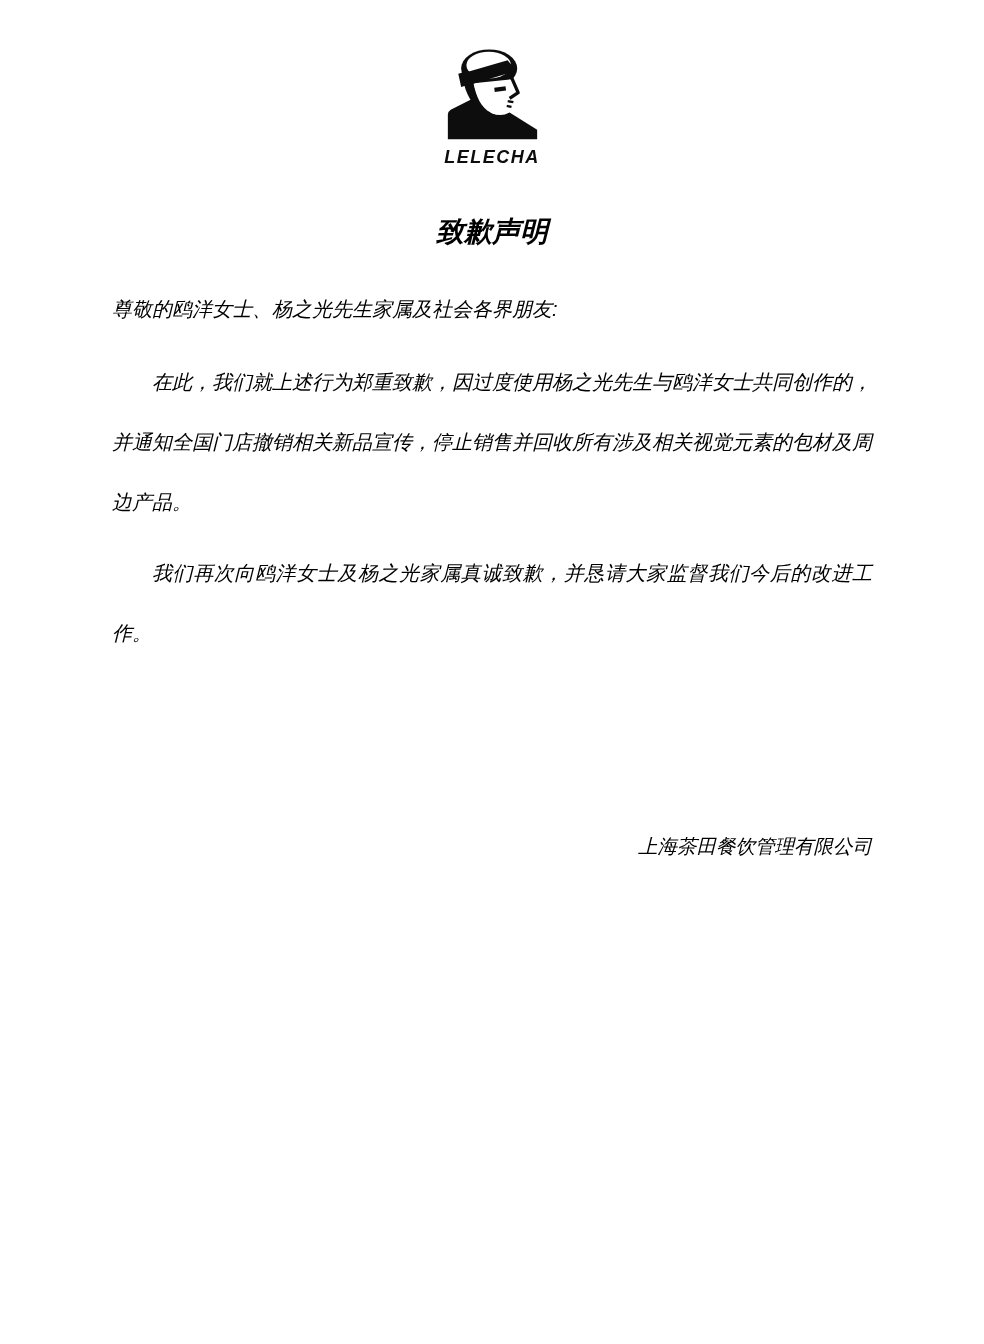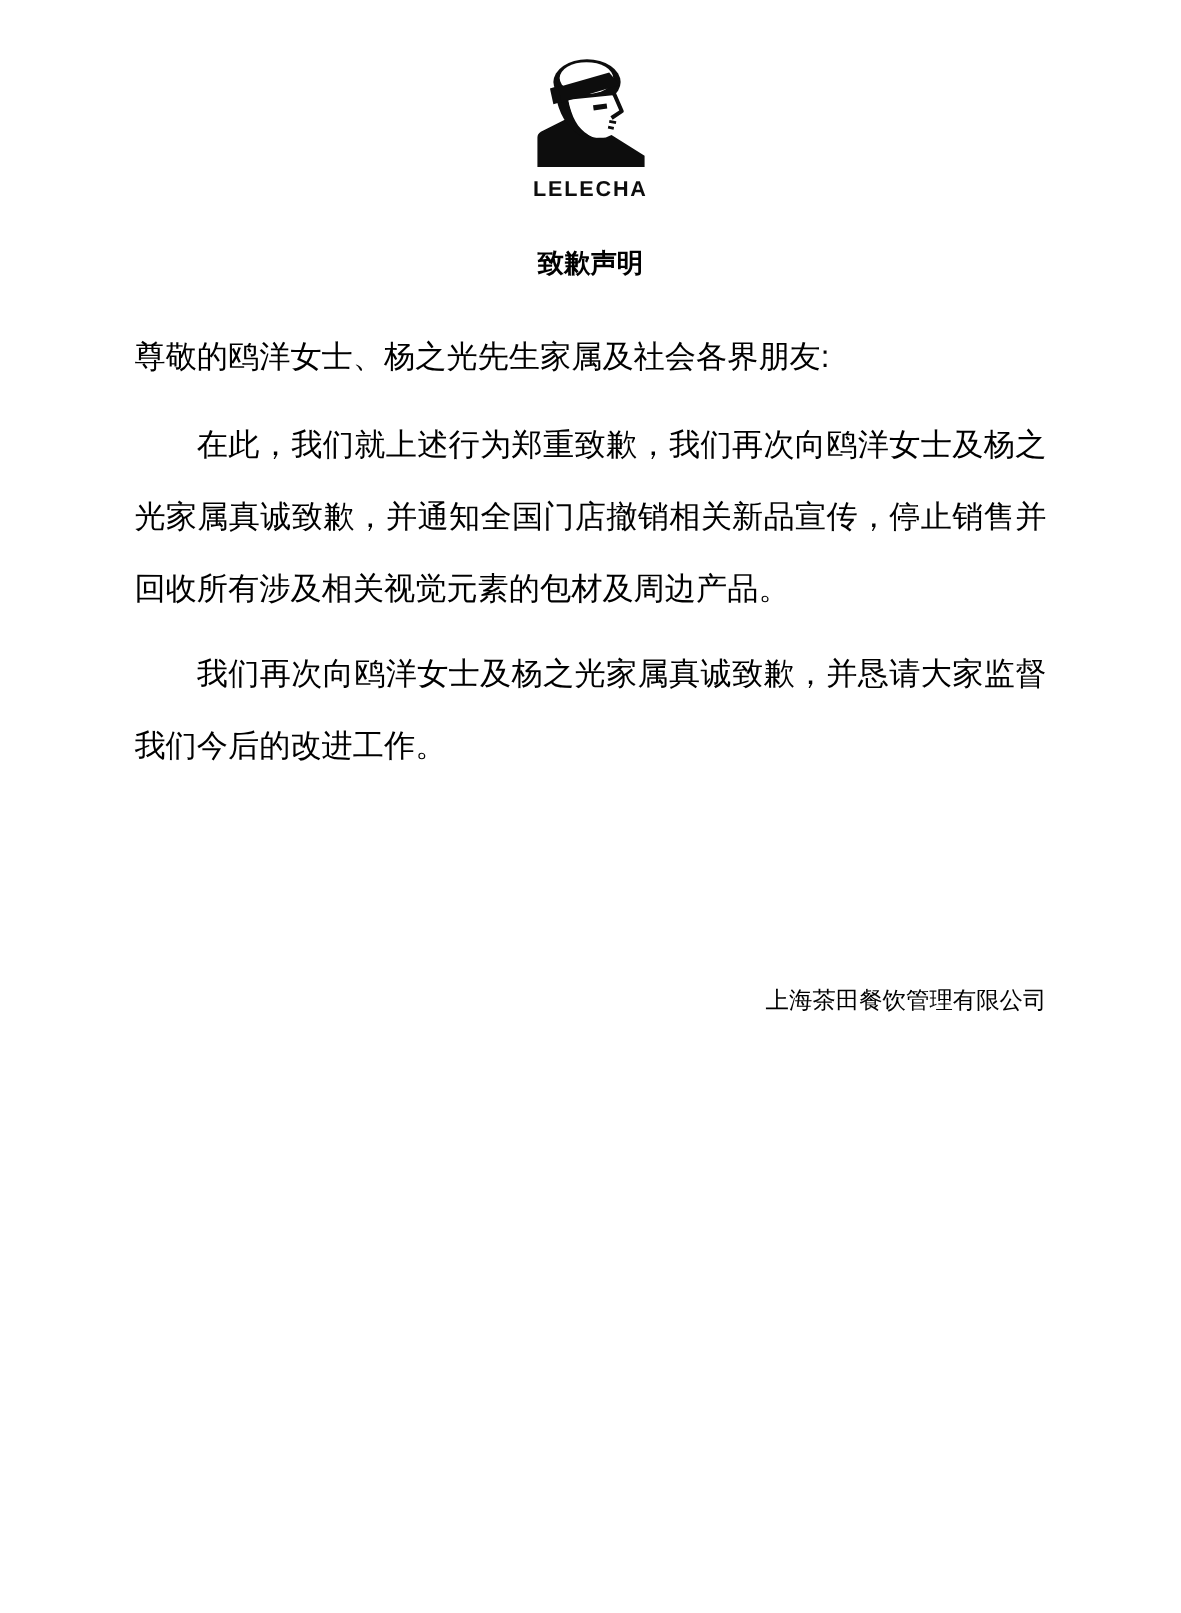--- a/index.html
+++ b/index.html
@@ -3,42 +3,42 @@
 <meta charset="utf-8">
 <style>
   * { margin: 0; padding: 0; box-sizing: border-box; }
   html, body {
     width: 984px; height: 1344px;
     background: #ffffff;
     font-family: "Liberation Sans", "DejaVu Sans", sans-serif;
     color: #000000;
     overflow: hidden;
   }
-  .page { width: 984px; height: 1344px; padding: 48px 112px 0 112px; }
+  .page { width: 984px; height: 1344px; padding: 48px 112px 0 112px; font-style: italic; }
 
   .header { text-align: center; }
   .logo-icon svg { display: block; margin: 0 auto; }
   .wordmark {
     margin-top: 4px;
     font-size: 18px;
     font-weight: 800;
     letter-spacing: 1.5px;
     line-height: 20px;
     color: #0d0d0d;
   }
   .doc-title {
-    margin-top: 36px;
-    font-size: 22px;
+    margin-top: 48px;
+    font-size: 28px;
     font-weight: 700;
     line-height: 34px;
   }
 
   .content {
     margin-top: 30px;
-    font-size: 26px;
+    font-size: 20px;
     line-height: 60px;
     text-align: justify;
   }
   .salutation { margin-bottom: 13px; }
   .para { text-indent: 2em; margin-bottom: 4px; }
   .para.last { margin-top: 11px; margin-bottom: 0; }
 
   .signature-block {
     margin-top: 153px;
     font-size: 19.5px;
@@ -74,21 +74,21 @@
 
         <path d="M66 56 L72 57 M65 61 L70 62" fill="none" stroke="#0d0d0d" stroke-width="2.5"></path>
       </svg>
     </div>
     <div class="wordmark">LELECHA</div>
     <div class="doc-title">致歉声明</div>
   </div>
 
   <div class="content">
     <p class="salutation">尊敬的鸥洋女士、杨之光先生家属及社会各界朋友:</p>
-    <p class="para">在此，我们就上述行为郑重致歉，我们再次向鸥洋女士及杨之光家属真诚致歉，并通知全国门店撤销相关新品宣传，停止销售并回收所有涉及相关视觉元素的包材及周边产品。</p>
+    <p class="para">在此，我们就上述行为郑重致歉，因过度使用杨之光先生与鸥洋女士共同创作的，并通知全国门店撤销相关新品宣传，停止销售并回收所有涉及相关视觉元素的包材及周边产品。</p>
     <p class="para last">我们再次向鸥洋女士及杨之光家属真诚致歉，并恳请大家监督我们今后的改进工作。</p>
   </div>
 
   <div class="signature-block">
     <div class="signature-company">上海茶田餐饮管理有限公司</div>
 
   </div>
 
 </div>
 

